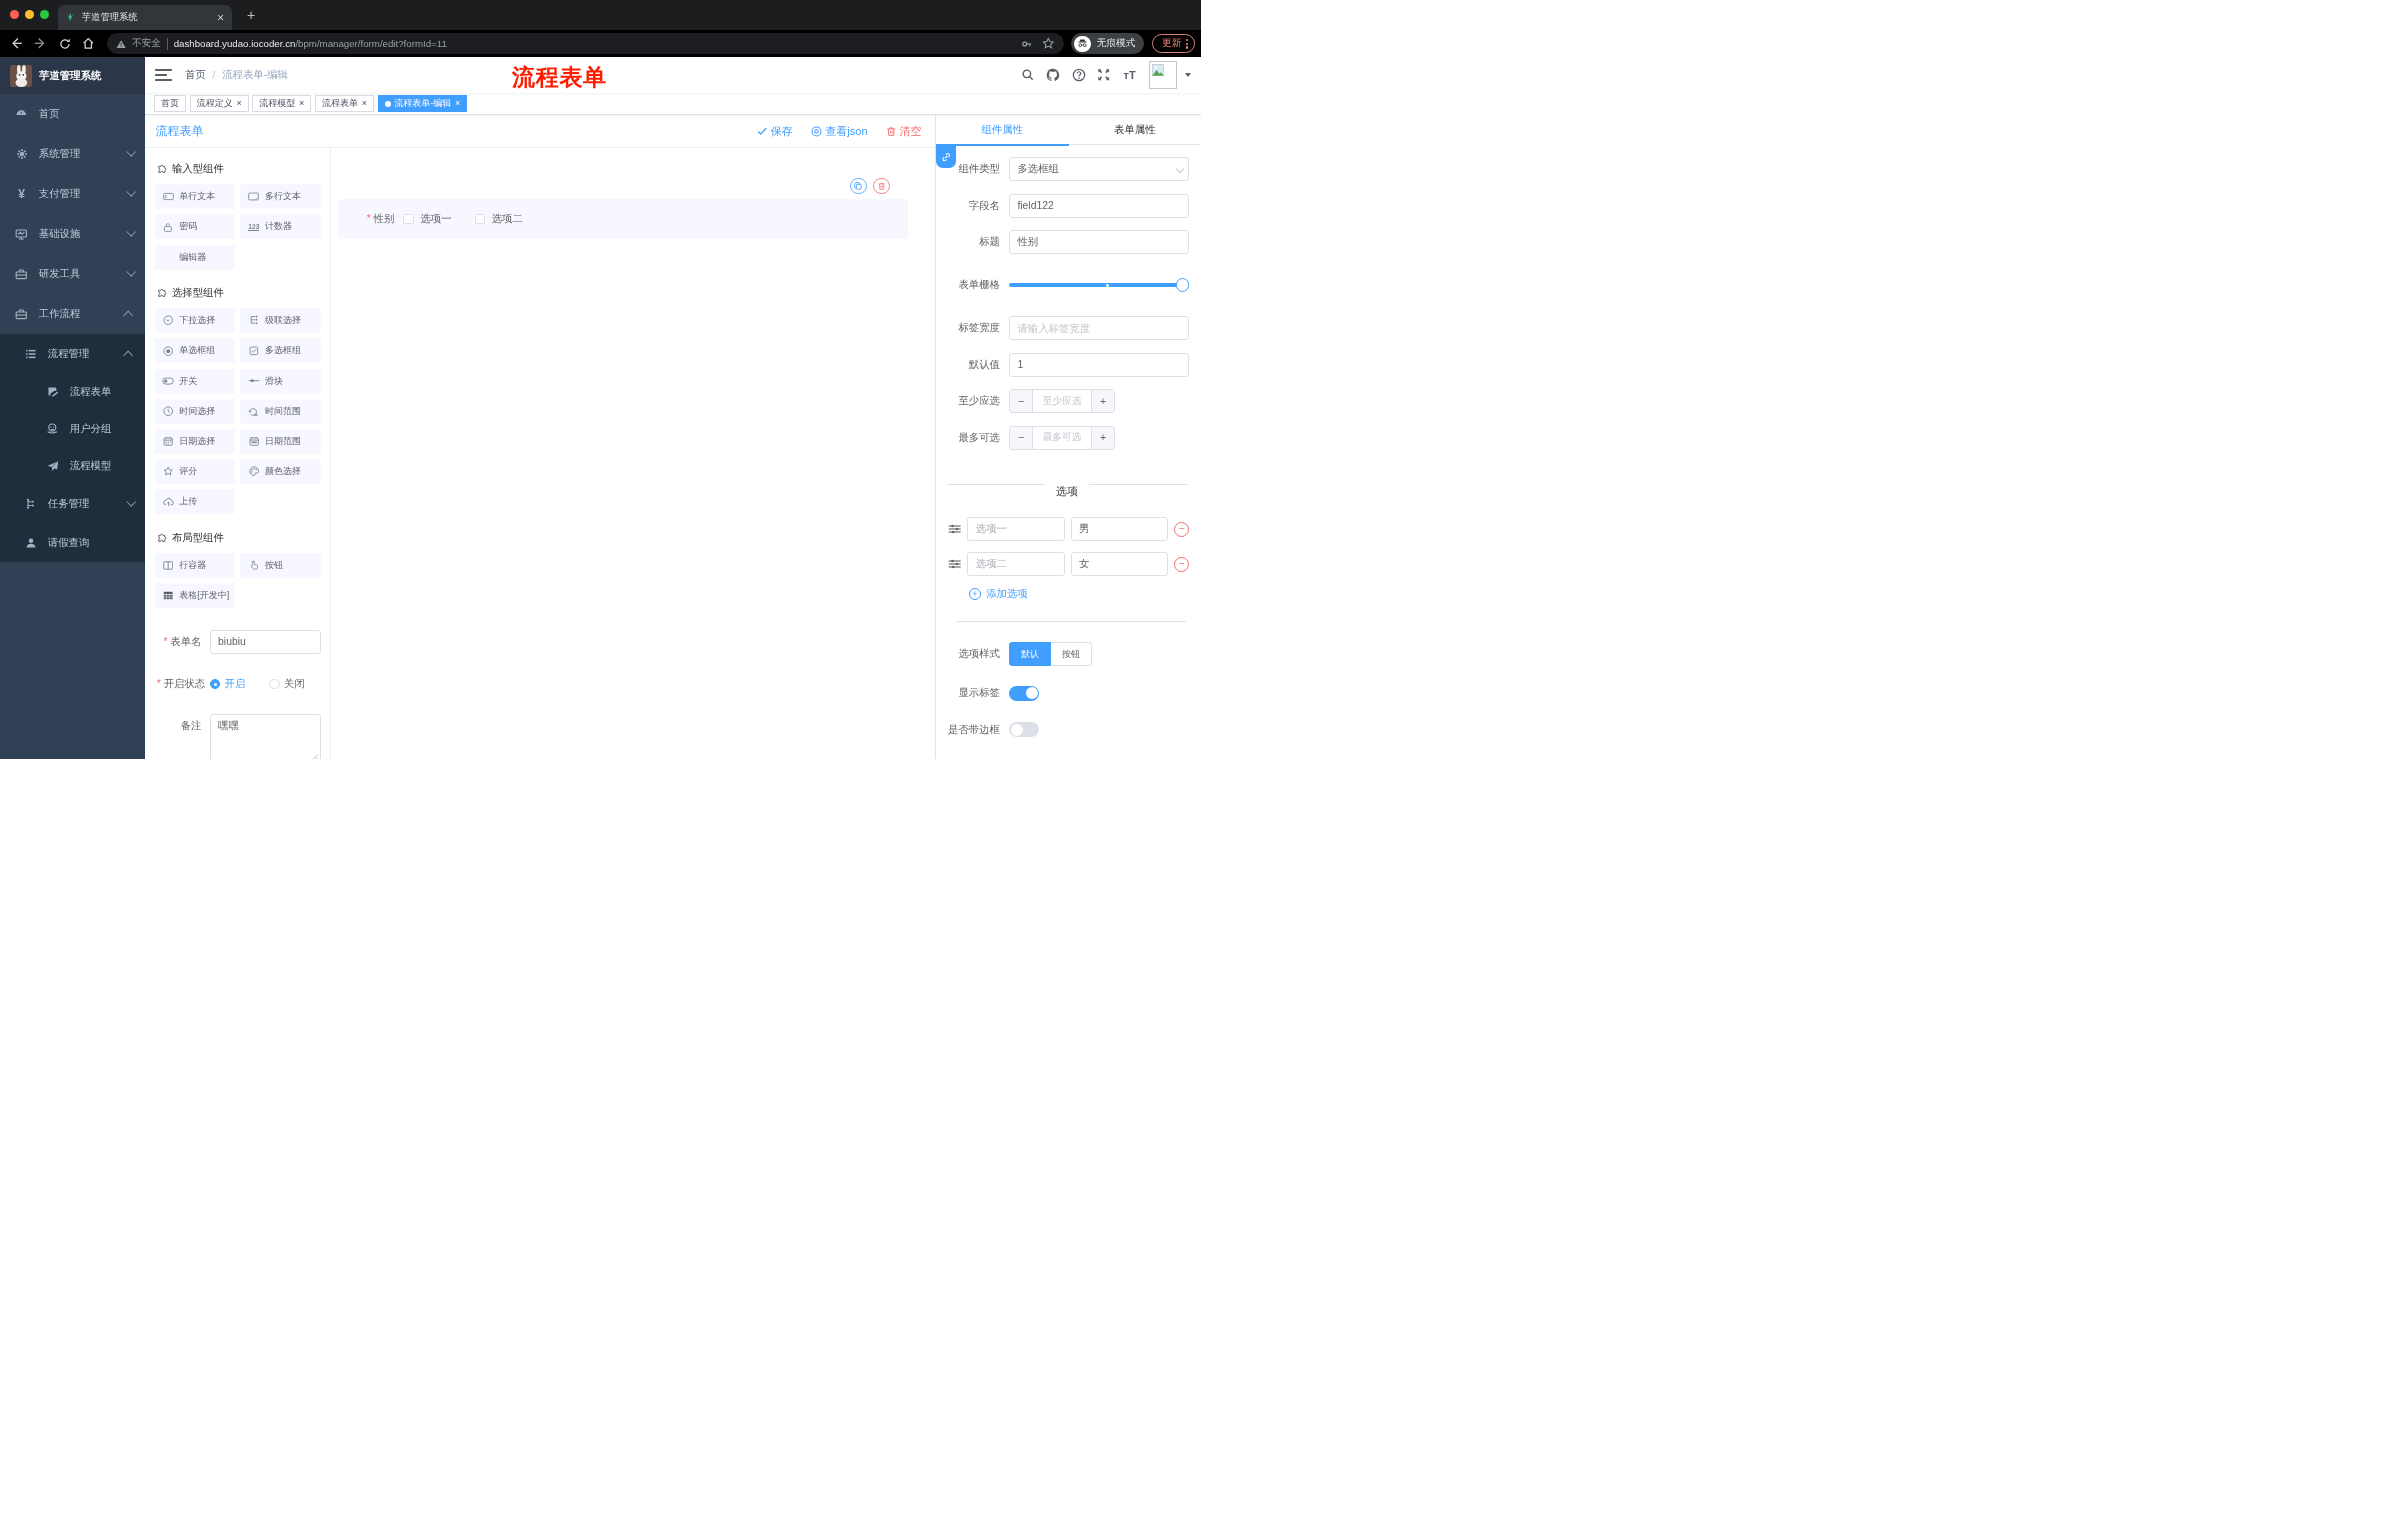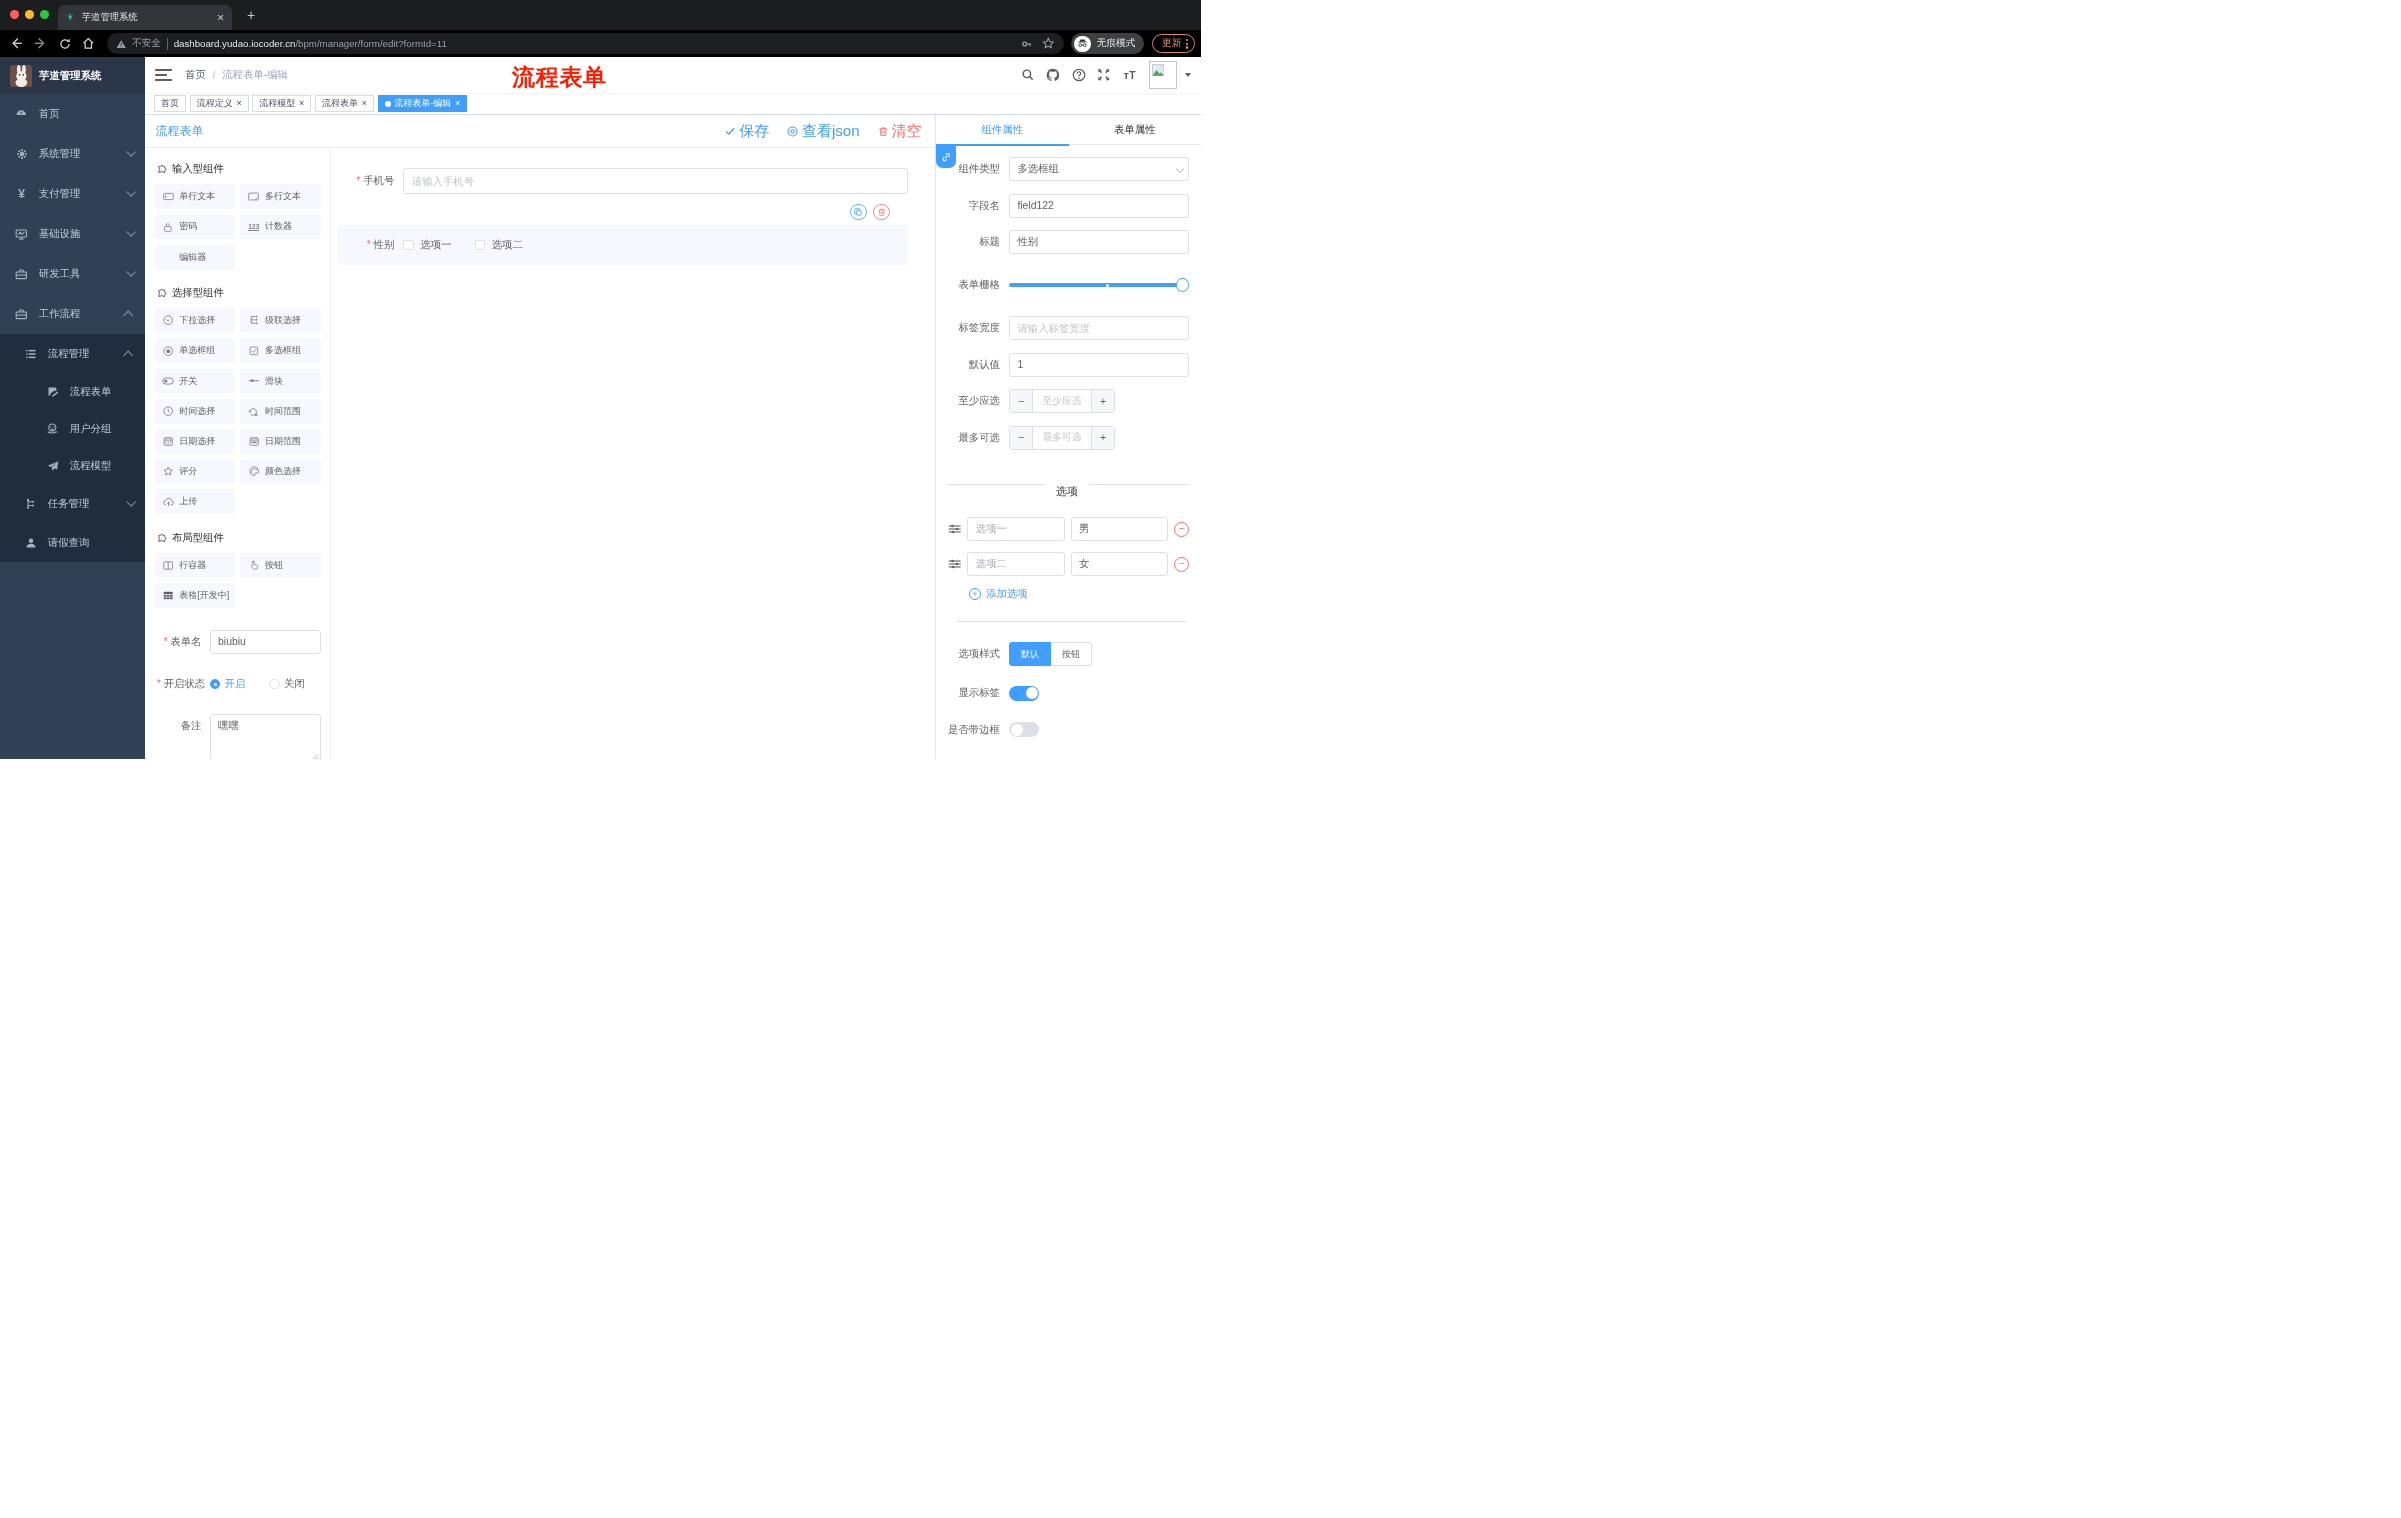--- a/index.html
+++ b/index.html
@@ -82,21 +82,21 @@
   .tag .x { font-size:9px; line-height:1; }
   .tag.active { background:#409eff; border-color:#409eff; color:#fff; }
   .tag.active .dot { display:block; }
 
   
   .designer { flex:1; display:flex; min-height:0; background:#fff; }
   .designer-main { flex:1; display:flex; flex-direction:column; min-width:0; }
   .dhead { height:33px; display:flex; align-items:center; padding:0 13.4px 0 10.4px;
     border-bottom:0.7px solid #ebeef5; background:#fff; flex-shrink:0; }
   .dtitle { color:#409eff; font-size:12px; }
-  .dactions { margin-left:auto; display:flex; gap:18px; font-size:15px; align-items:center; }
+  .dactions { margin-left:auto; display:flex; gap:18px; font-size:11px; align-items:center; }
   .dact { display:flex; align-items:center; gap:3.7px; cursor:pointer; }
   .dact.blue { color:#409eff; } .dact.red { color:#f56c6c; }
   .dbody { flex:1; display:flex; min-height:0; }
 
   
   .palette { width:186px; border-right:0.7px solid #ebeef5; padding:1.5px 9px 7.4px 9.7px; overflow:hidden; flex-shrink:0; }
   .psec { display:flex; align-items:center; gap:5.2px; font-size:10.4px; color:#2d2f33; margin:12.6px 0 8.2px 0; }
   .psec svg { color:#5c6066; }
   .ptiles { display:grid; grid-template-columns:1fr 1fr; gap:5.2px; }
   .ptile { height:25px; background:#f6f7ff; border-radius:2.2px; display:flex; align-items:center;
@@ -820,24 +820,20 @@
                     <textarea class="txtarea" style="">嘿嘿</textarea>
                     <svg class="ta-grip" viewBox="0 0 10 10">
                         <path d="M9 1 L1 9 M9 5 L5 9" stroke="#9aa0a6" stroke-width="1" fill="none"></path>
                       </svg>
                   </span>
                 </div>
               </div>
             </div>
 
             <div class="canvas">
-              <div class="crow">
-                <span class="clabel req">手机号</span>
-                <input class="inp" style="flex: 1 1 0%; height: 26px;" placeholder="请输入手机号">
-              </div>
 
               <div class="selwrap">
                 <div class="selicons">
                   <span class="tool-circle tc-copy">
                     <svg width="8.2" height="8.2" viewBox="0 0 12 12" fill="none" stroke="currentColor" stroke-width="1.2">
                         <rect x="3.5" y="3.5" width="7" height="7" rx="1"></rect>
                         <path d="M8.5 3.5 V2 a1 1 0 0 0 -1 -1 H2 a1 1 0 0 0 -1 1 v5.5 a1 1 0 0 0 1 1 h1.5"></path>
                       </svg>
                   </span>
                   <span class="tool-circle tc-del">

